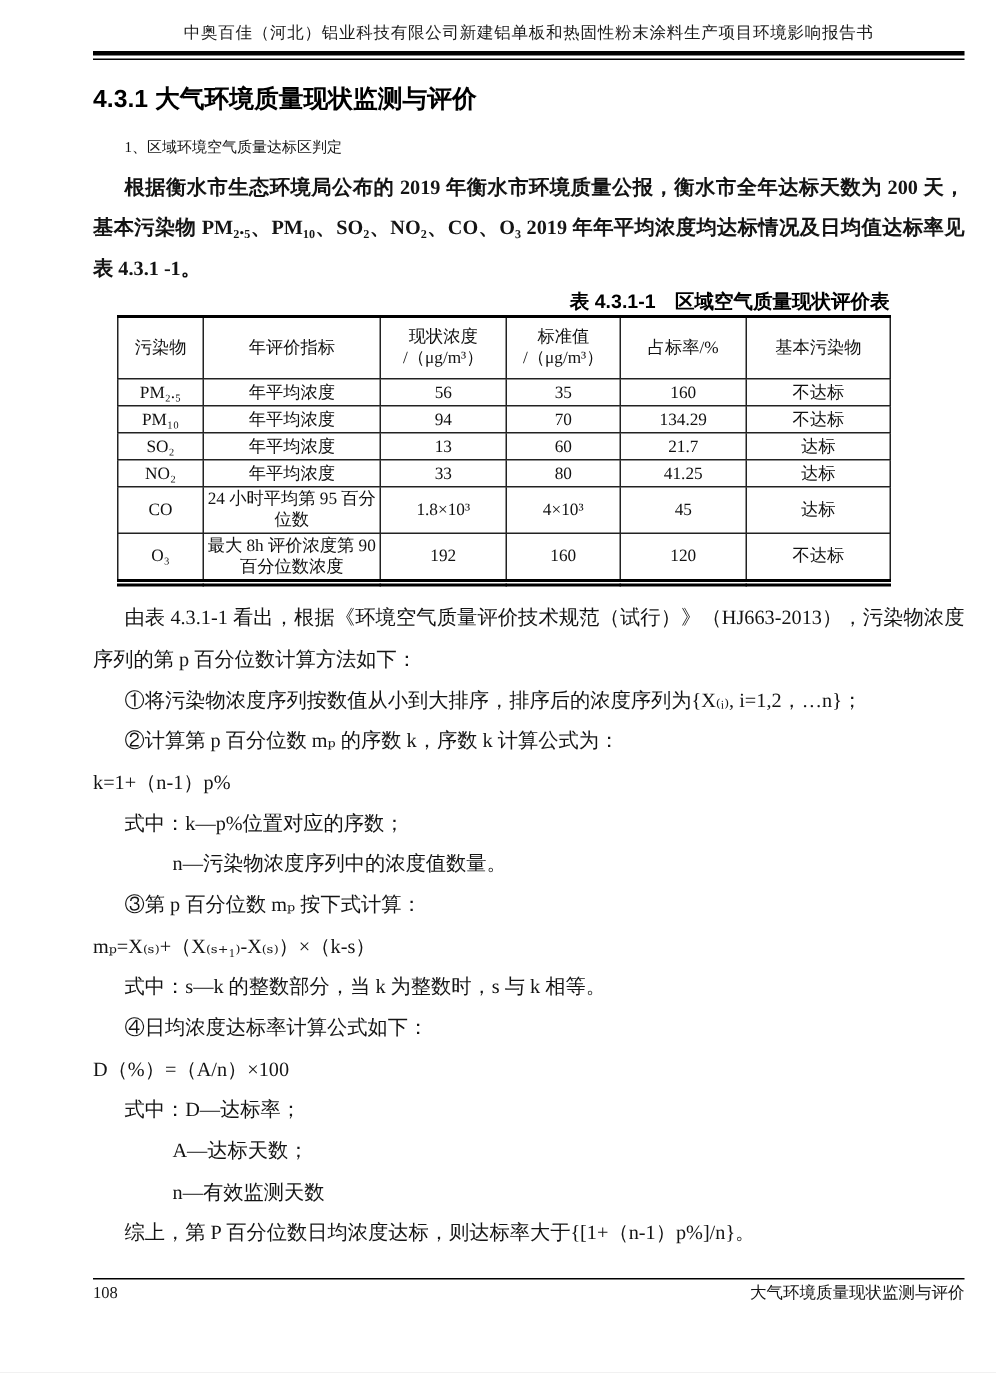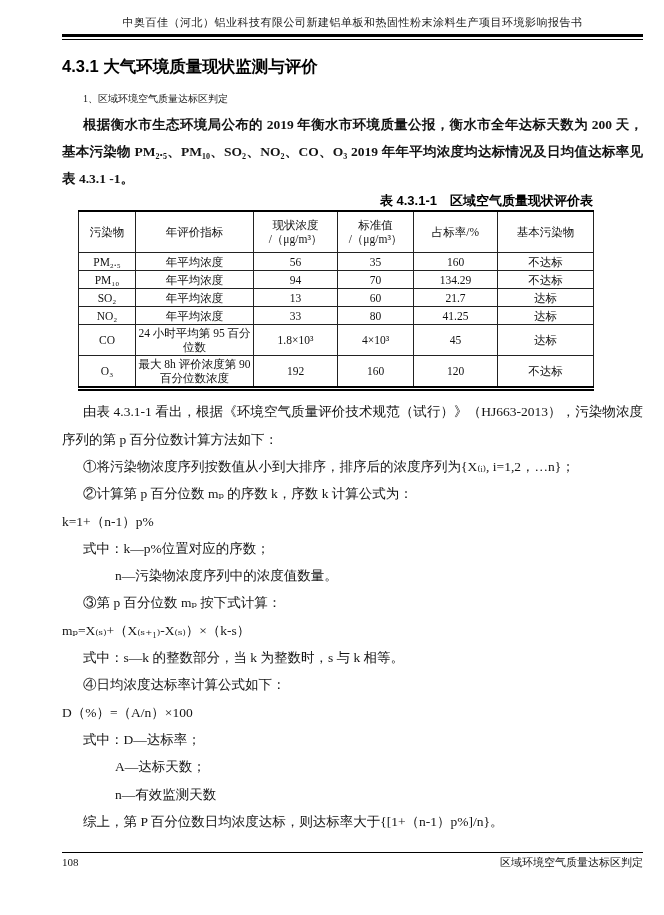--- a/index.html
+++ b/index.html
@@ -175,15 +175,15 @@
       <div class="line formula">D（%）=（A/n）×100</div>
       <div class="line indent1">式中：D—达标率；</div>
       <div class="line indent2">A—达标天数；</div>
       <div class="line indent2">n—有效监测天数</div>
       <div class="line tindent">综上，第 P 百分位数日均浓度达标，则达标率大于{[1+（n-1）p%]/n}。</div>
     </div>
   </div>
 
   <div class="doc-footer">
     <span>108</span>
-    <span>区域环境空气质量达标区判定</span>
+    <span>大气环境质量现状监测与评价</span>
   </div>
 </div>
 
 </body></html>

